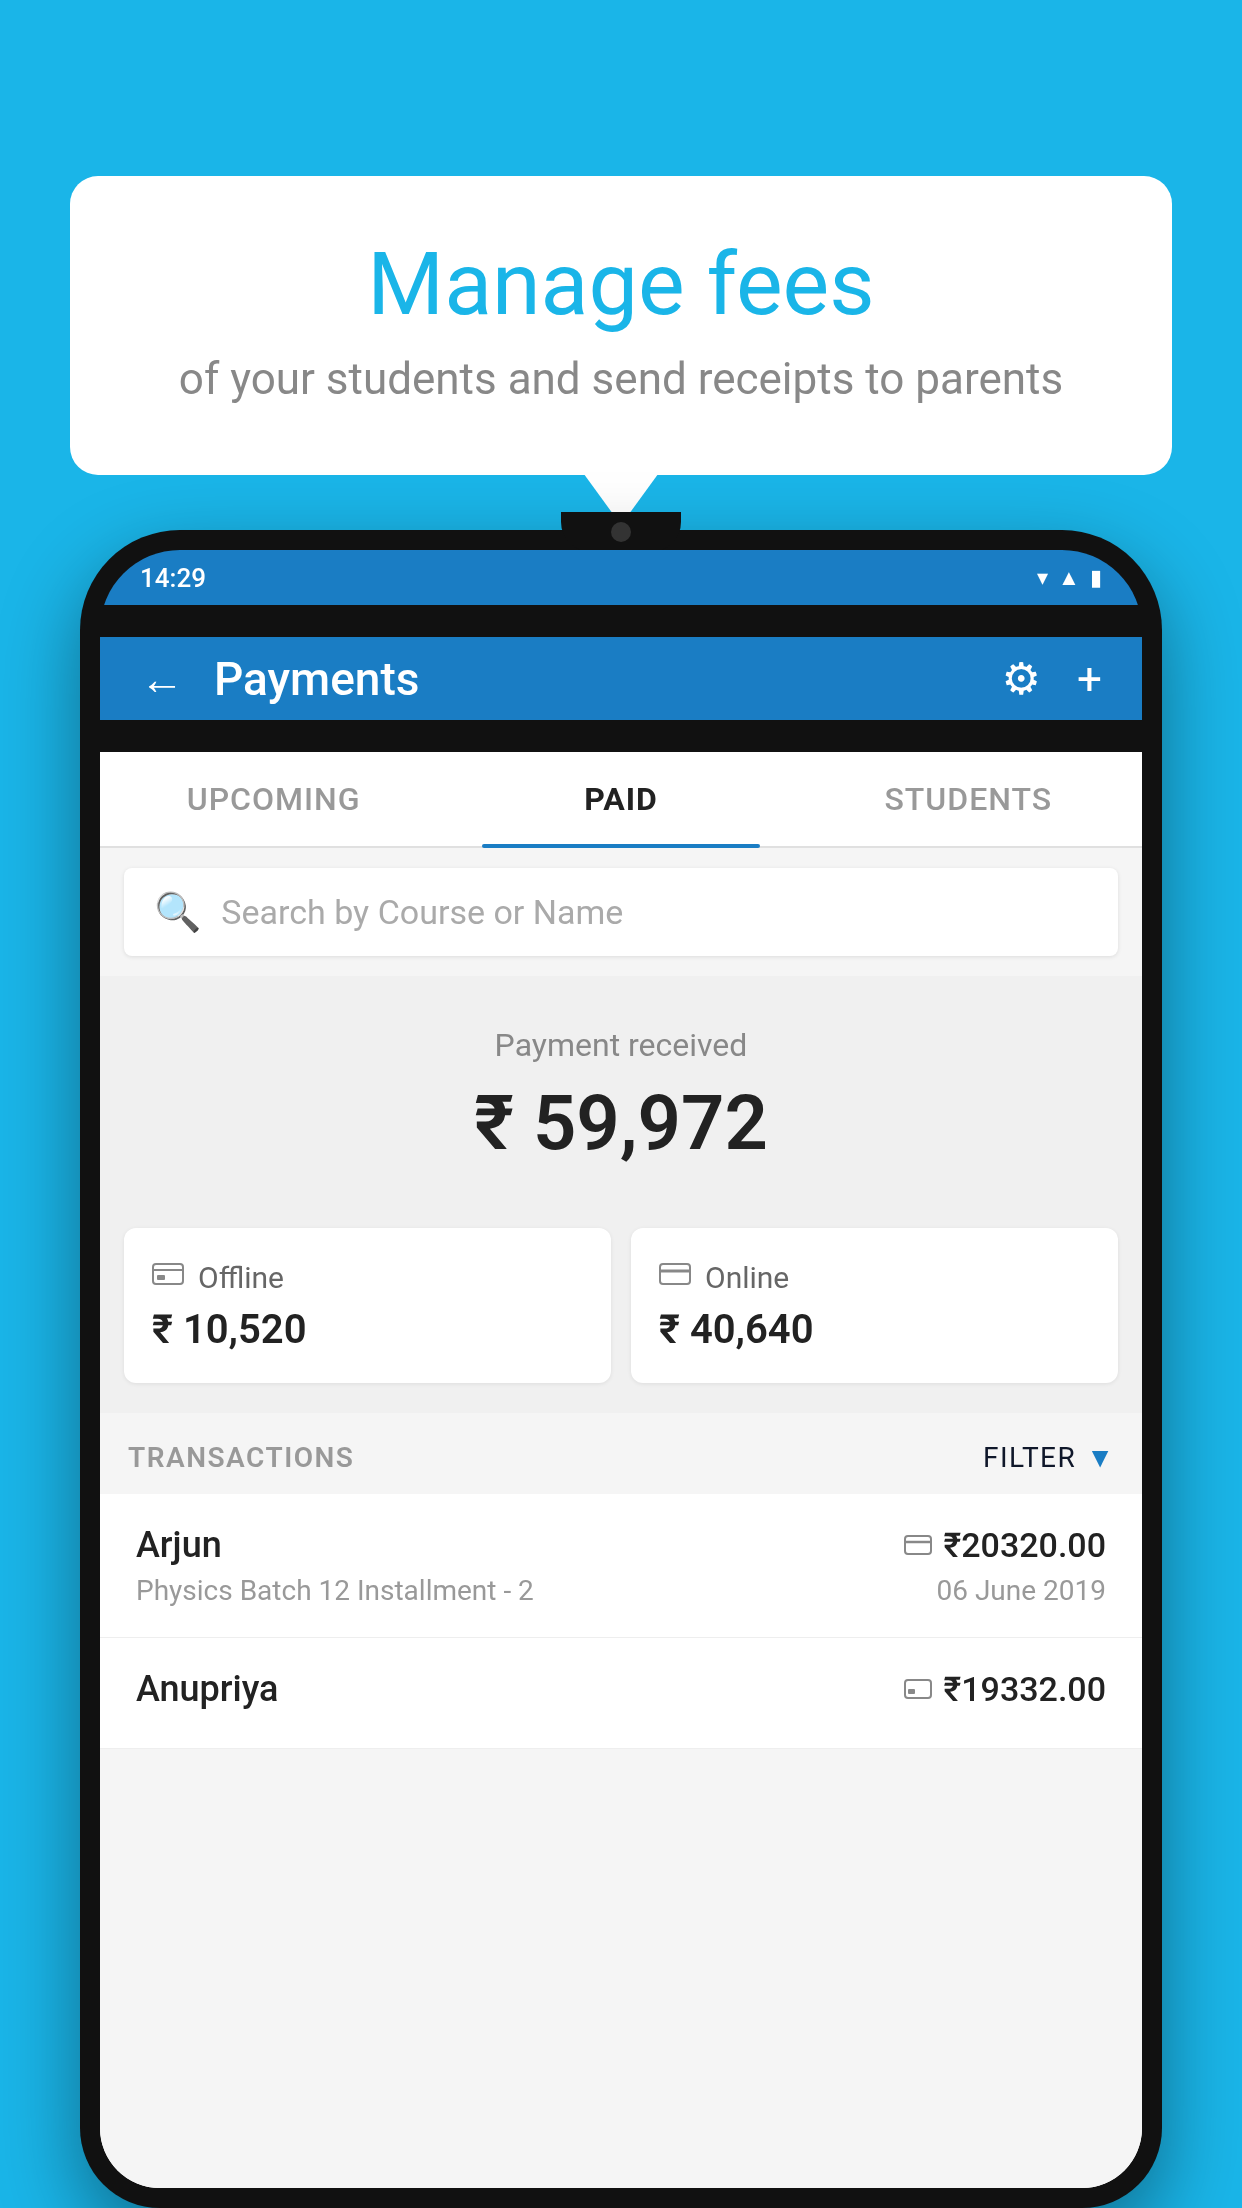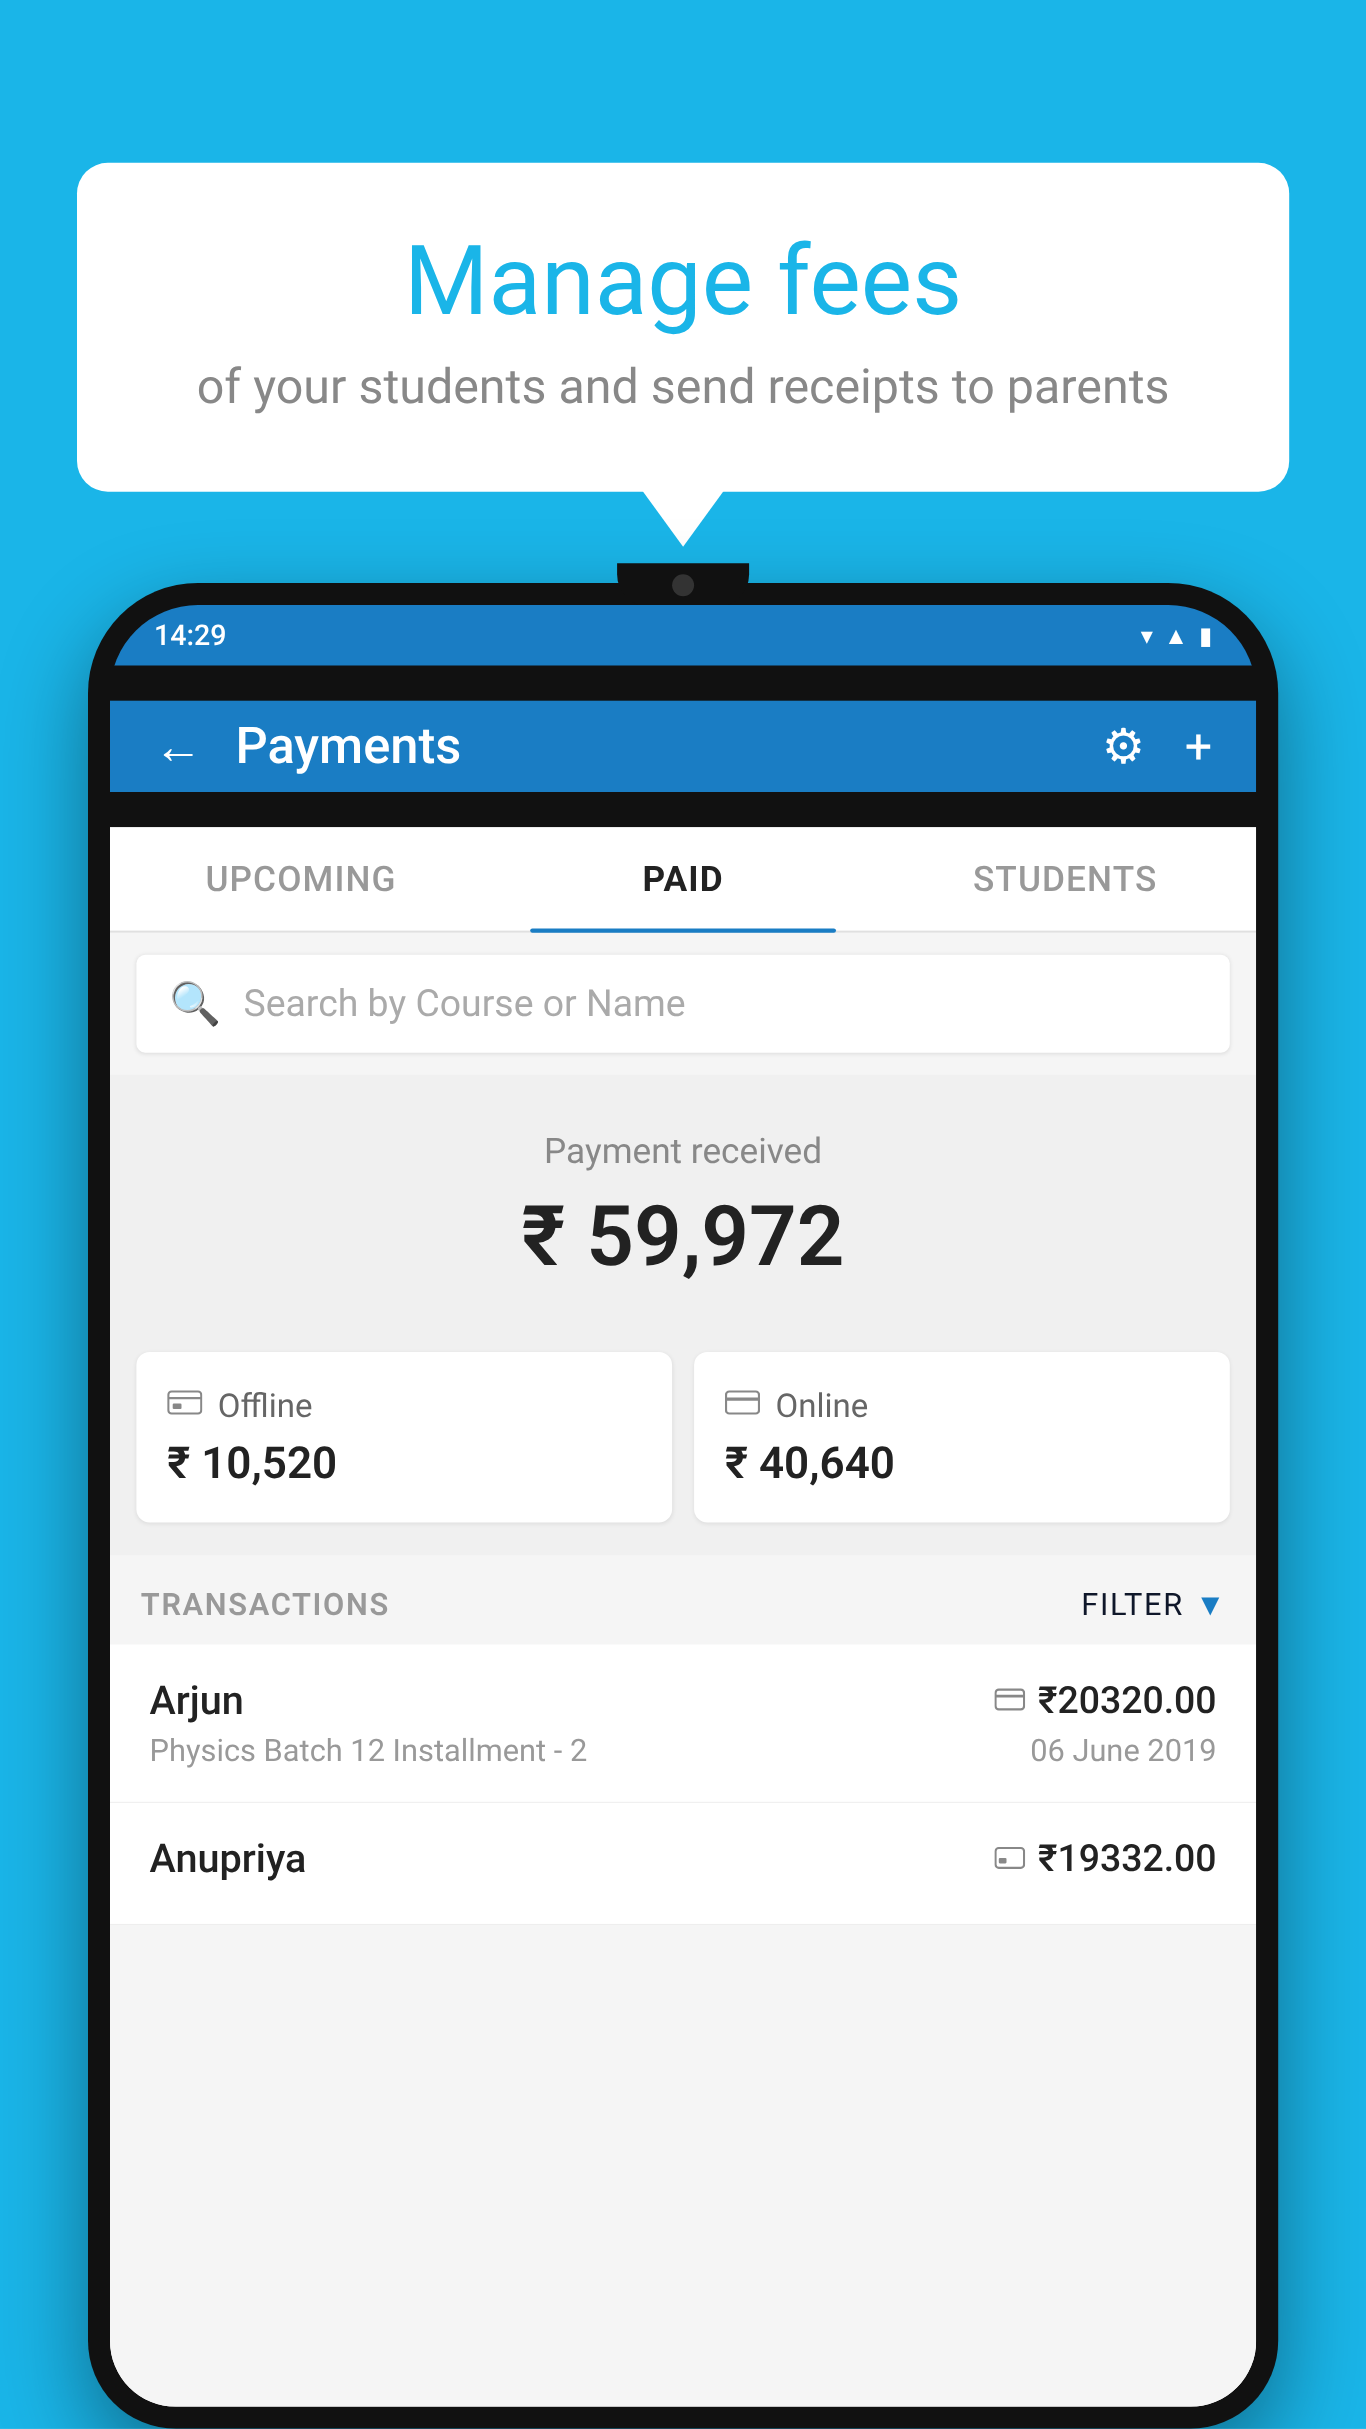--- a/index.html
+++ b/index.html
@@ -9,21 +9,21 @@
       height: 2208px;
       background-color: #1ab5e8;
       font-family: 'Roboto', Arial, sans-serif;
       position: relative;
       overflow: hidden;
     }
 
     
     .speech-bubble-container {
       position: absolute;
-      top: 148px;
+      top: 176px;
       left: 70px;
       right: 70px;
     }
 
     .speech-bubble {
       background: white;
       border-radius: 28px;
       padding: 60px 80px 70px;
       text-align: center;
       position: relative;

